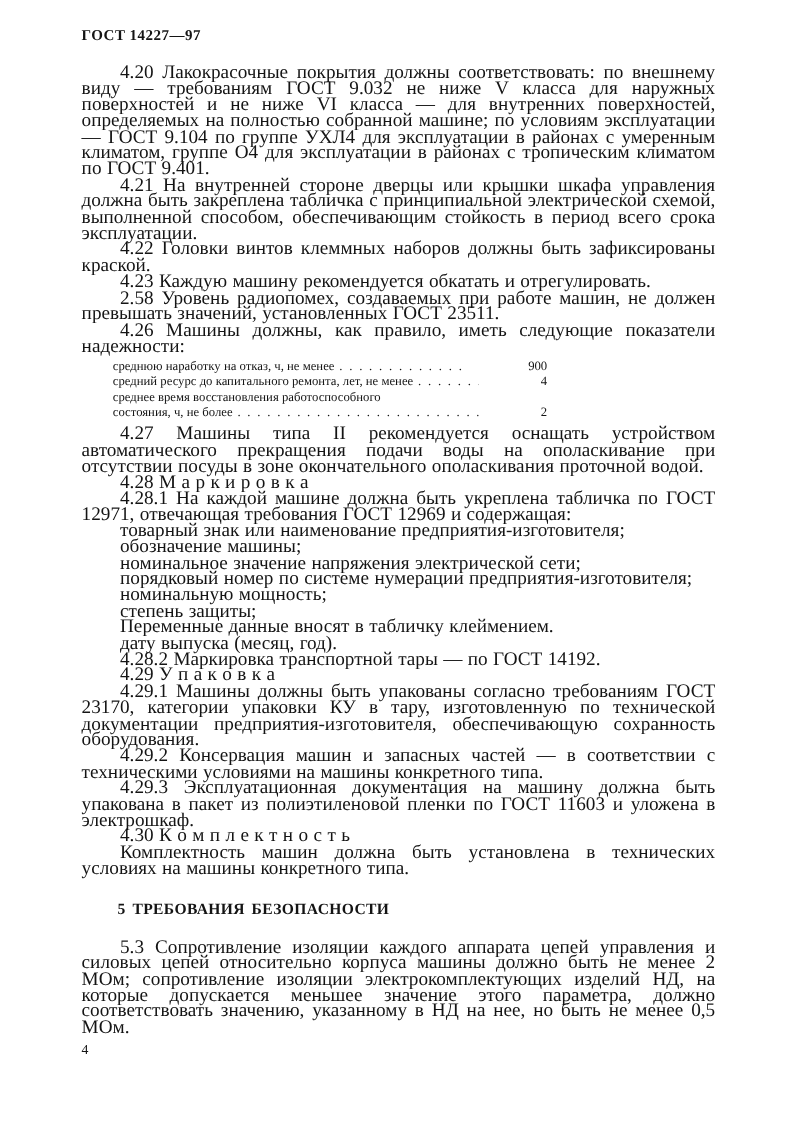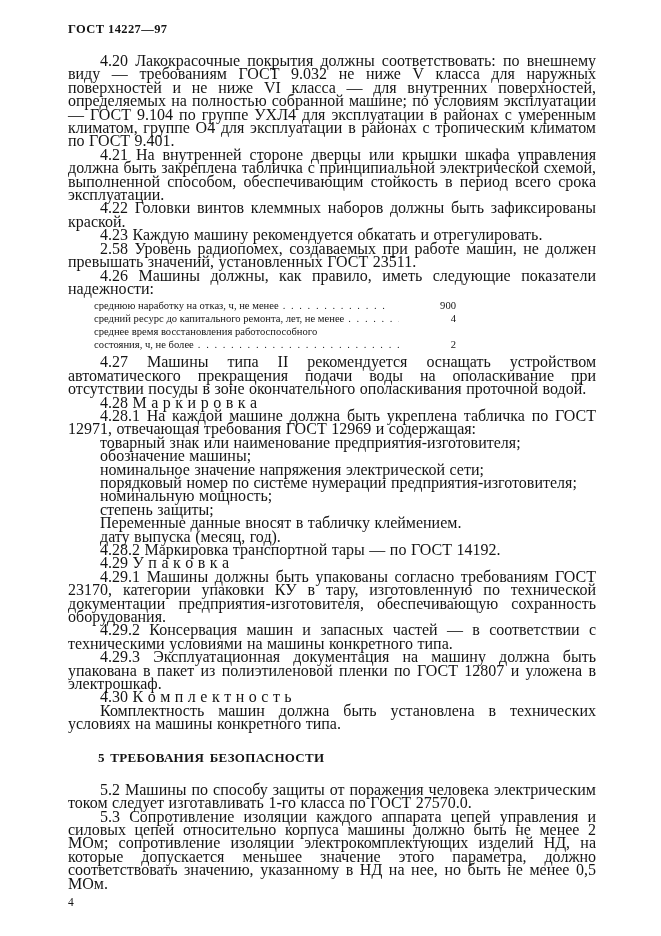--- a/index.html
+++ b/index.html
@@ -107,21 +107,20 @@
       <p class="para">номинальное значение напряжения электрической сети;</p>
       <p class="para">порядковый номер по системе нумерации предприятия-изготовителя;</p>
       <p class="para">номинальную мощность;</p>
       <p class="para">степень защиты;</p>
       <p class="para">Переменные данные вносят в табличку клеймением.</p>
       <p class="para">дату выпуска (месяц, год).</p>
       <p class="para">4.28.2 Маркировка транспортной тары — по ГОСТ 14192.</p>
       <p class="para">4.29 У п а к о в к а</p>
       <p class="para">4.29.1 Машины должны быть упакованы согласно требованиям ГОСТ 23170, категории упаковки КУ в тару, изготовленную по технической документации предприятия-изготовителя, обеспечивающую сохранность оборудования.</p>
       <p class="para">4.29.2 Консервация машин и запасных частей — в соответствии с техническими условиями на машины конкретного типа.</p>
-      <p class="para">4.29.3 Эксплуатационная документация на машину должна быть упакована в пакет из полиэтиленовой пленки по ГОСТ 12807 и уложена в электрошкаф.</p>
+      <p class="para">4.29.3 Эксплуатационная документация на машину должна быть упакована в пакет из полиэтиленовой пленки по ГОСТ 11603 и уложена в электрошкаф.</p>
       <p class="para">4.30 К о м п л е к т н о с т ь</p>
       <p class="para">Комплектность машин должна быть установлена в технических условиях на машины конкретного типа.</p>
       <div class="sec-heading">5 ТРЕБОВАНИЯ БЕЗОПАСНОСТИ</div>
-      <p class="para">5.2 Машины по способу защиты от поражения человека электрическим током следует изготавливать 1-го класса по ГОСТ 27570.0.</p>
       <p class="para">5.3 Сопротивление изоляции каждого аппарата цепей управления и силовых цепей относительно корпуса машины должно быть не менее 2 МОм; сопротивление изоляции электрокомплектующих изделий НД, на которые допускается меньшее значение этого параметра, должно соответствовать значению, указанному в НД на нее, но быть не менее 0,5 МОм.</p>
     </div>
   <div class="page-number">4</div>
 </div>
 
 </body></html>

